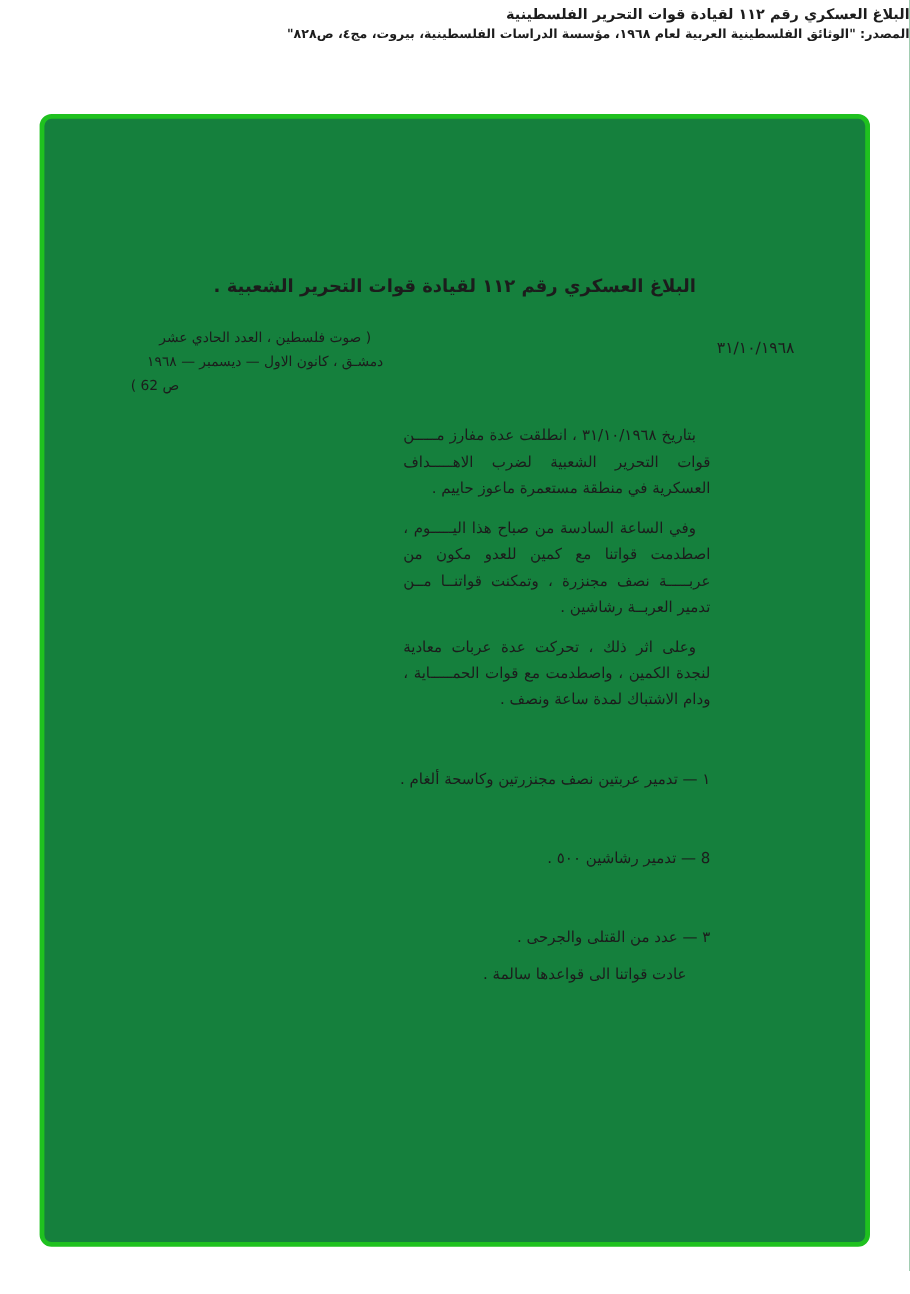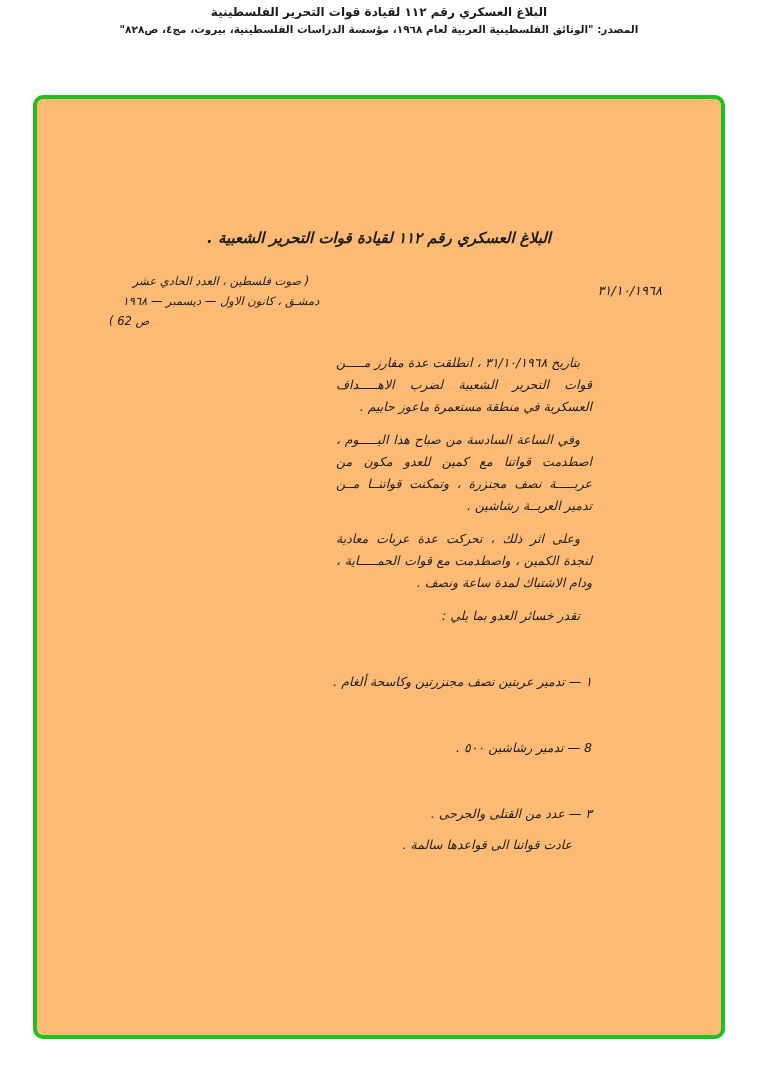--- a/index.html
+++ b/index.html
@@ -8,35 +8,34 @@
     position: relative;
     background: #ffffff;
     color: #1c1c1c;
     font-family: "DejaVu Sans", sans-serif;
     overflow: hidden;
   }
   .page-header {
     position: absolute;
     top: 5px; left: 0;
     width: 758px;
-    text-align: center;
+    text-align: right;
     direction: rtl;
   }
   .ph-line1 { font-size: 12px; font-weight: bold; }
   .ph-line2 { font-size: 10.5px; font-weight: bold; margin-top: 4px; }
 
   .doc-frame {
     position: absolute;
     left: 33px; top: 95px;
     width: 692px; height: 944px;
     border: 4px solid #1fc11f;
     border-radius: 10px;
-    background: #fdba74;
+    background: #15803d;
     direction: rtl;
-    font-style: italic;
   }
   .doc-title {
     position: absolute;
     top: 130px; left: 0;
     width: 100%;
     text-align: center;
     font-size: 15px;
     font-weight: bold;
   }
   .doc-date {
@@ -87,19 +86,18 @@
   <div class="citation">
     <div class="cit-line cit-r">( صوت فلسطين ، العدد الحادي عشر</div>
     <div class="cit-line cit-r">دمشـق ، كانون الاول — ديسمبر — ١٩٦٨</div>
     <div class="cit-line cit-l">ص 62 )</div>
   </div>
 
   <div class="doc-body">
     <p class="para">بتاريخ ٣١/١٠/١٩٦٨ ، انطلقت عدة مفارز مـــــن قوات التحرير الشعبية لضرب الاهـــــداف العسكرية في منطقة مستعمرة ماعوز حاييم .</p>
     <p class="para">وفي الساعة السادسة من صباح هذا اليـــــوم ، اصطدمت قواتنا مع كمين للعدو مكون من عربـــــة نصف مجنزرة ، وتمكنت قواتنــا مــن تدمير العربــة رشاشين .</p>
     <p class="para">وعلى اثر ذلك ، تحركت عدة عربات معادية لنجدة الكمين ، واصطدمت مع قوات الحمـــــاية ، ودام الاشتباك لمدة ساعة ونصف .</p>
-    <p class="list-intro">تقدر خسائر العدو بما يلي :</p>
     <p class="list-item">١ — تدمير عربتين نصف مجنزرتين وكاسحة ألغام .</p>
     <p class="list-item">8 — تدمير رشاشين ٥٠٠ .</p>
     <p class="list-item">٣ — عدد من القتلى والجرحى .</p>
     <p class="closing">عادت قواتنا الى قواعدها سالمة .</p>
   </div>
 </section>
 
 </body></html>

